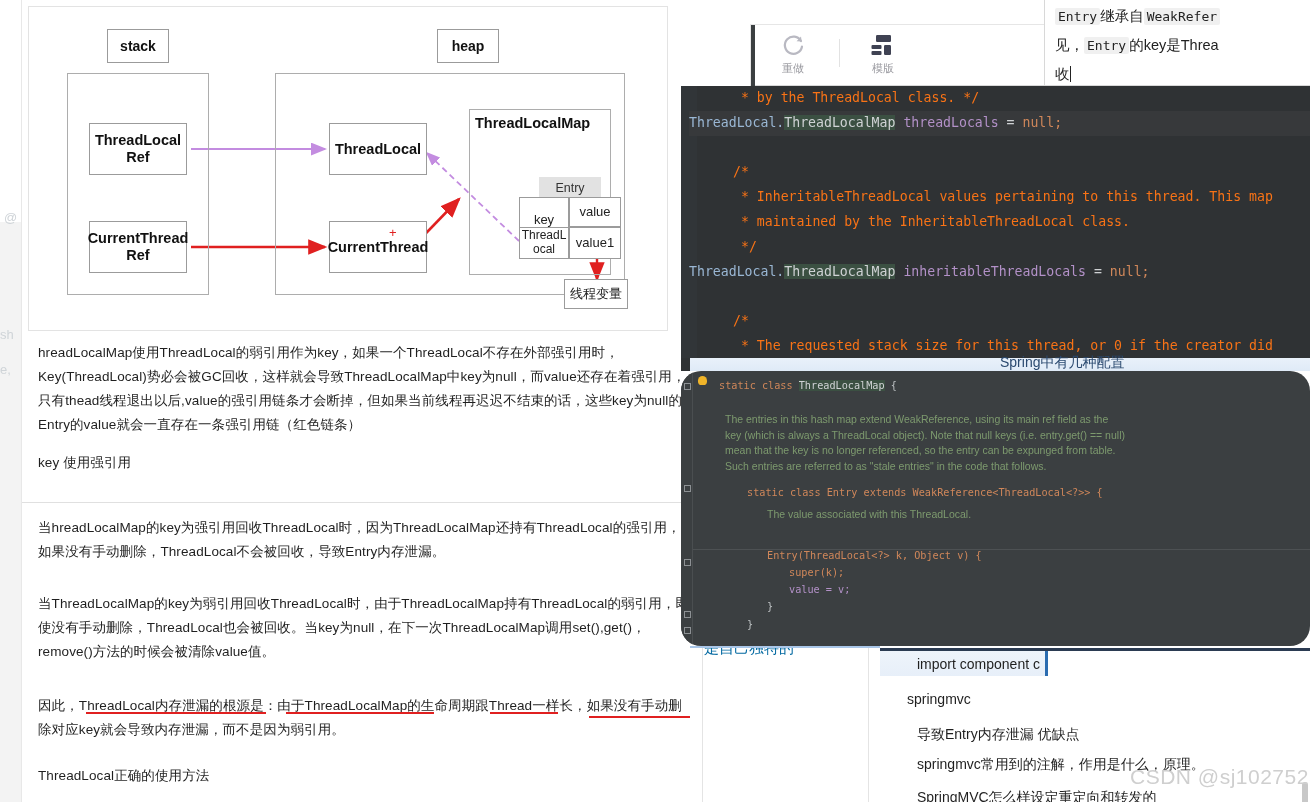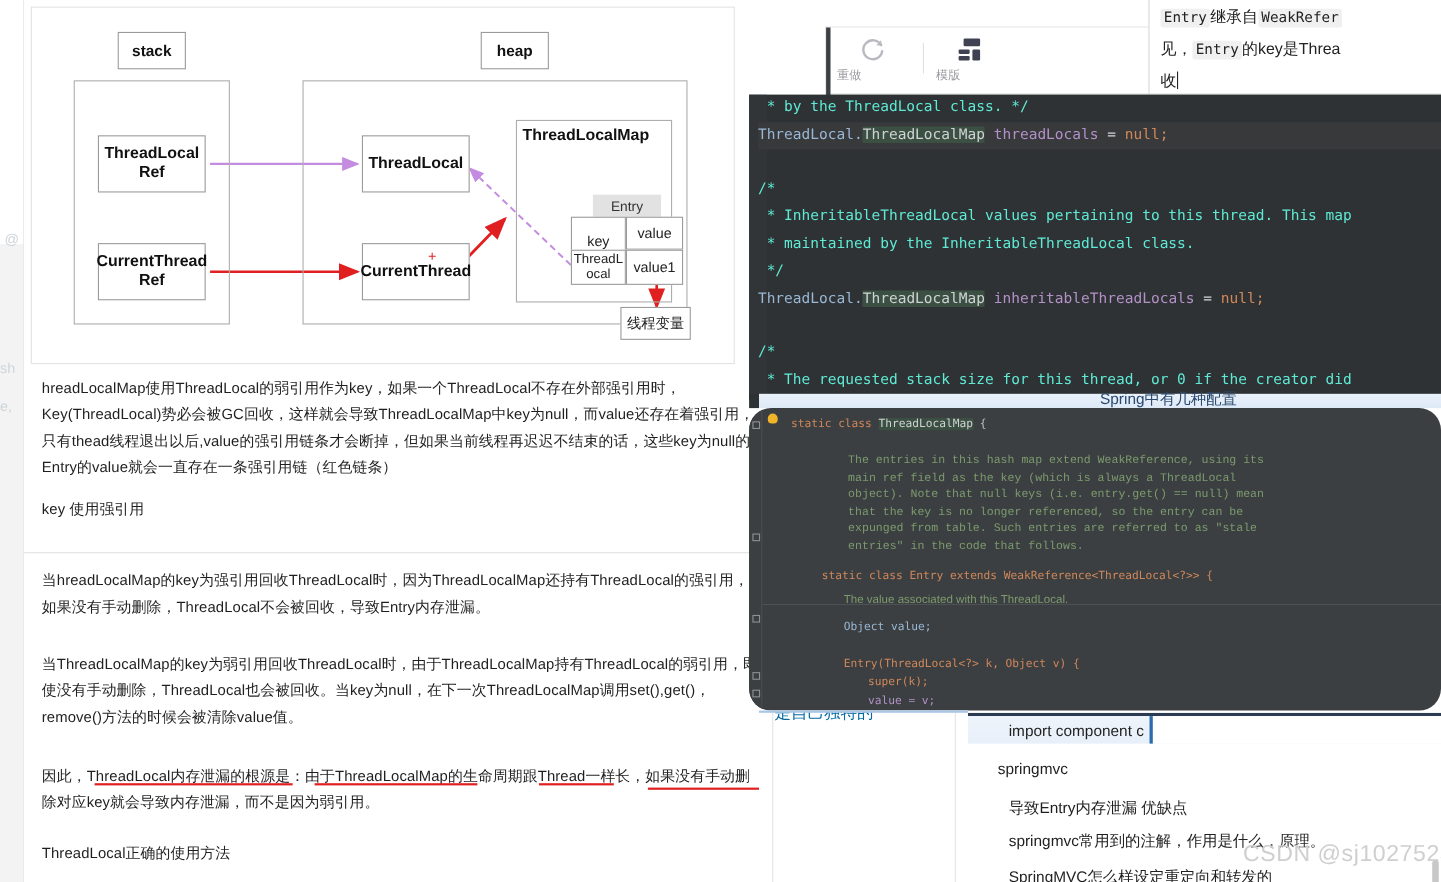--- a/index.html
+++ b/index.html
@@ -69,40 +69,40 @@
   .code1 {
     position: absolute; left: 681px; top: 86px; width: 629px; height: 278px;
     background: #2f3234; overflow: hidden;
     font-family: "DejaVu Sans Mono", "Liberation Mono", monospace;
     font-size: 13.2px; line-height: 24.8px;
   }
   .code1 .gutter { position:absolute; left:0; top:0; width: 16px; height:100%; background:#313538; }
   .code1 .lines { position: absolute; left: 8px; top: 0; width: 1000px; }
   .cline { white-space: pre; height: 24.8px; }
   .cline.hl { background: #37393b; }
-  .cmt { color: #5eead4; }
+  .cmt { color: #f97316; margin-left: 44px; }
   .kw  { color: #d0875a; }
   .typ { color: #9ab7d4; }
   .var { color: #b391c8; }
   .pun { color: #cfd2d4; }
   .hlmark { background: #3b5042; color:#cfd2d4; }
 
   
   .code2 {
     position: absolute; left: 681px; top: 371px; width: 629px; height: 275px;
     background: #3b3f41; overflow: hidden;
     font-family: "DejaVu Sans Mono", "Liberation Mono", monospace;
     font-size: 10.2px; line-height: 17.2px; border-radius: 20px;
   }
   .code2 .g2 { position:absolute; left:0; top:0; width: 12px; height:100%; background:#3b3f41;
                border-right:1px solid #4a4e50; }
   .code2 .lines2 { position:absolute; left: 20px; top: 6px; width: 600px; }
   .c2line { white-space: pre; height: 17.2px; color:#bcc0c2; }
-  .doc2 { color:#7d9a6e; font-family:Liberation Mono, monospace; font-size:10.5px;
-          line-height: 15.5px; white-space: normal; width: 400px; margin-left: 70px; }
+  .doc2 { color:#7d9a6e; font-family:Liberation Sans, sans-serif; font-size:10.5px;
+          line-height: 15.5px; white-space: normal; width: 400px; margin-left: 24px; }
   .doc2b { color:#7d9a6e; font-family:"Liberation Sans", sans-serif; font-size:10.5px;
            line-height:15.5px; margin-left: 66px; }
   .bulb { position:absolute; left: 17px; top: 5px; width: 9px; height: 9px;
           background: #f0b429; border-radius: 50% 50% 40% 40%; }
   .fold { position:absolute; left:3px; width:7px; height:7px; border:1px solid #8d9194; }
   .c2sep { position:absolute; left: 12px; right:0; height:1px; background:#4d5153; }
 
   
   .rpanel {
     position:absolute; left: 1044px; top: 0; width: 266px; height: 86px;
@@ -115,21 +115,21 @@
                padding: 1px 3px; border-radius:2px; }
   .caret { display:inline-block; width:1px; height:16px; background:#222; vertical-align:-3px; }
 
   
   .toolbar {
     position:absolute; left: 750px; top: 24px; width: 295px; height: 62px;
     background:#fff; border-top:1px solid #e6e6e6; border-bottom:1px solid #d8d8d8;
     border-left: 1px solid #e6e6e6;
   }
   .tbleft { position:absolute; left:0; top:0; width: 4px; height: 62px; background:#3b3f41;}
-  .tool { position:absolute; top: 6px; width: 64px; text-align:left; }
+  .tool { position:absolute; top: 6px; width: 64px; text-align:center; }
   .tool .ticon { height: 28px; display:flex; align-items:center; justify-content:center; }
   .tool .tlabel { font-size: 11px; color:#9a9aa0; margin-top:2px; }
   .tdiv { position:absolute; top: 14px; width:1px; height: 28px; background:#e2e2e2; }
 
   
   .rlist {
     position:absolute; left: 880px; top: 648px; width: 430px; height: 154px;
     background:#fff; overflow:hidden;
   }
   .rlist .topbar { position:absolute; left:0; top:0; width:430px; height:3px; background:#2b3b52; }
@@ -336,21 +336,20 @@
 
     <div class="lines2">
       <div class="c2line" style="margin-left:18px;"><span class="kw">static class </span><span class="hlmark">ThreadLocalMap</span><span> {</span></div>
       <div style="height:18px"></div>
       <div class="doc2">The entries in this hash map extend WeakReference, using its main ref field as the key (which is always a ThreadLocal object). Note that null keys (i.e. entry.get() == null) mean that the key is no longer referenced, so the entry can be expunged from table. Such entries are referred to as "stale entries" in the code that follows.</div>
       <div style="height:10px"></div>
       <div class="c2line" style="margin-left:46px;"><span class="kw">static class Entry extends WeakReference&lt;ThreadLocal&lt;?&gt;&gt; {</span></div>
       <div style="height:6px"></div>
       <div class="doc2b">The value associated with this ThreadLocal.</div>
       <div style="height:8px"></div>
-      <div class="c2line" style="margin-left:66px;"><span class="typ">Object value;</span></div>
       <div style="height:16px"></div>
       <div class="c2line" style="margin-left:66px;"><span class="kw">Entry(ThreadLocal&lt;?&gt; k, Object v) {</span></div>
       <div class="c2line" style="margin-left:88px;"><span class="kw">super(k);</span></div>
       <div class="c2line" style="margin-left:88px;"><span class="var">value = v;</span></div>
       <div class="c2line" style="margin-left:66px;">}</div>
       <div class="c2line" style="margin-left:46px;">}</div>
     </div>
   </div>
 
   <div class="frag-panel">

